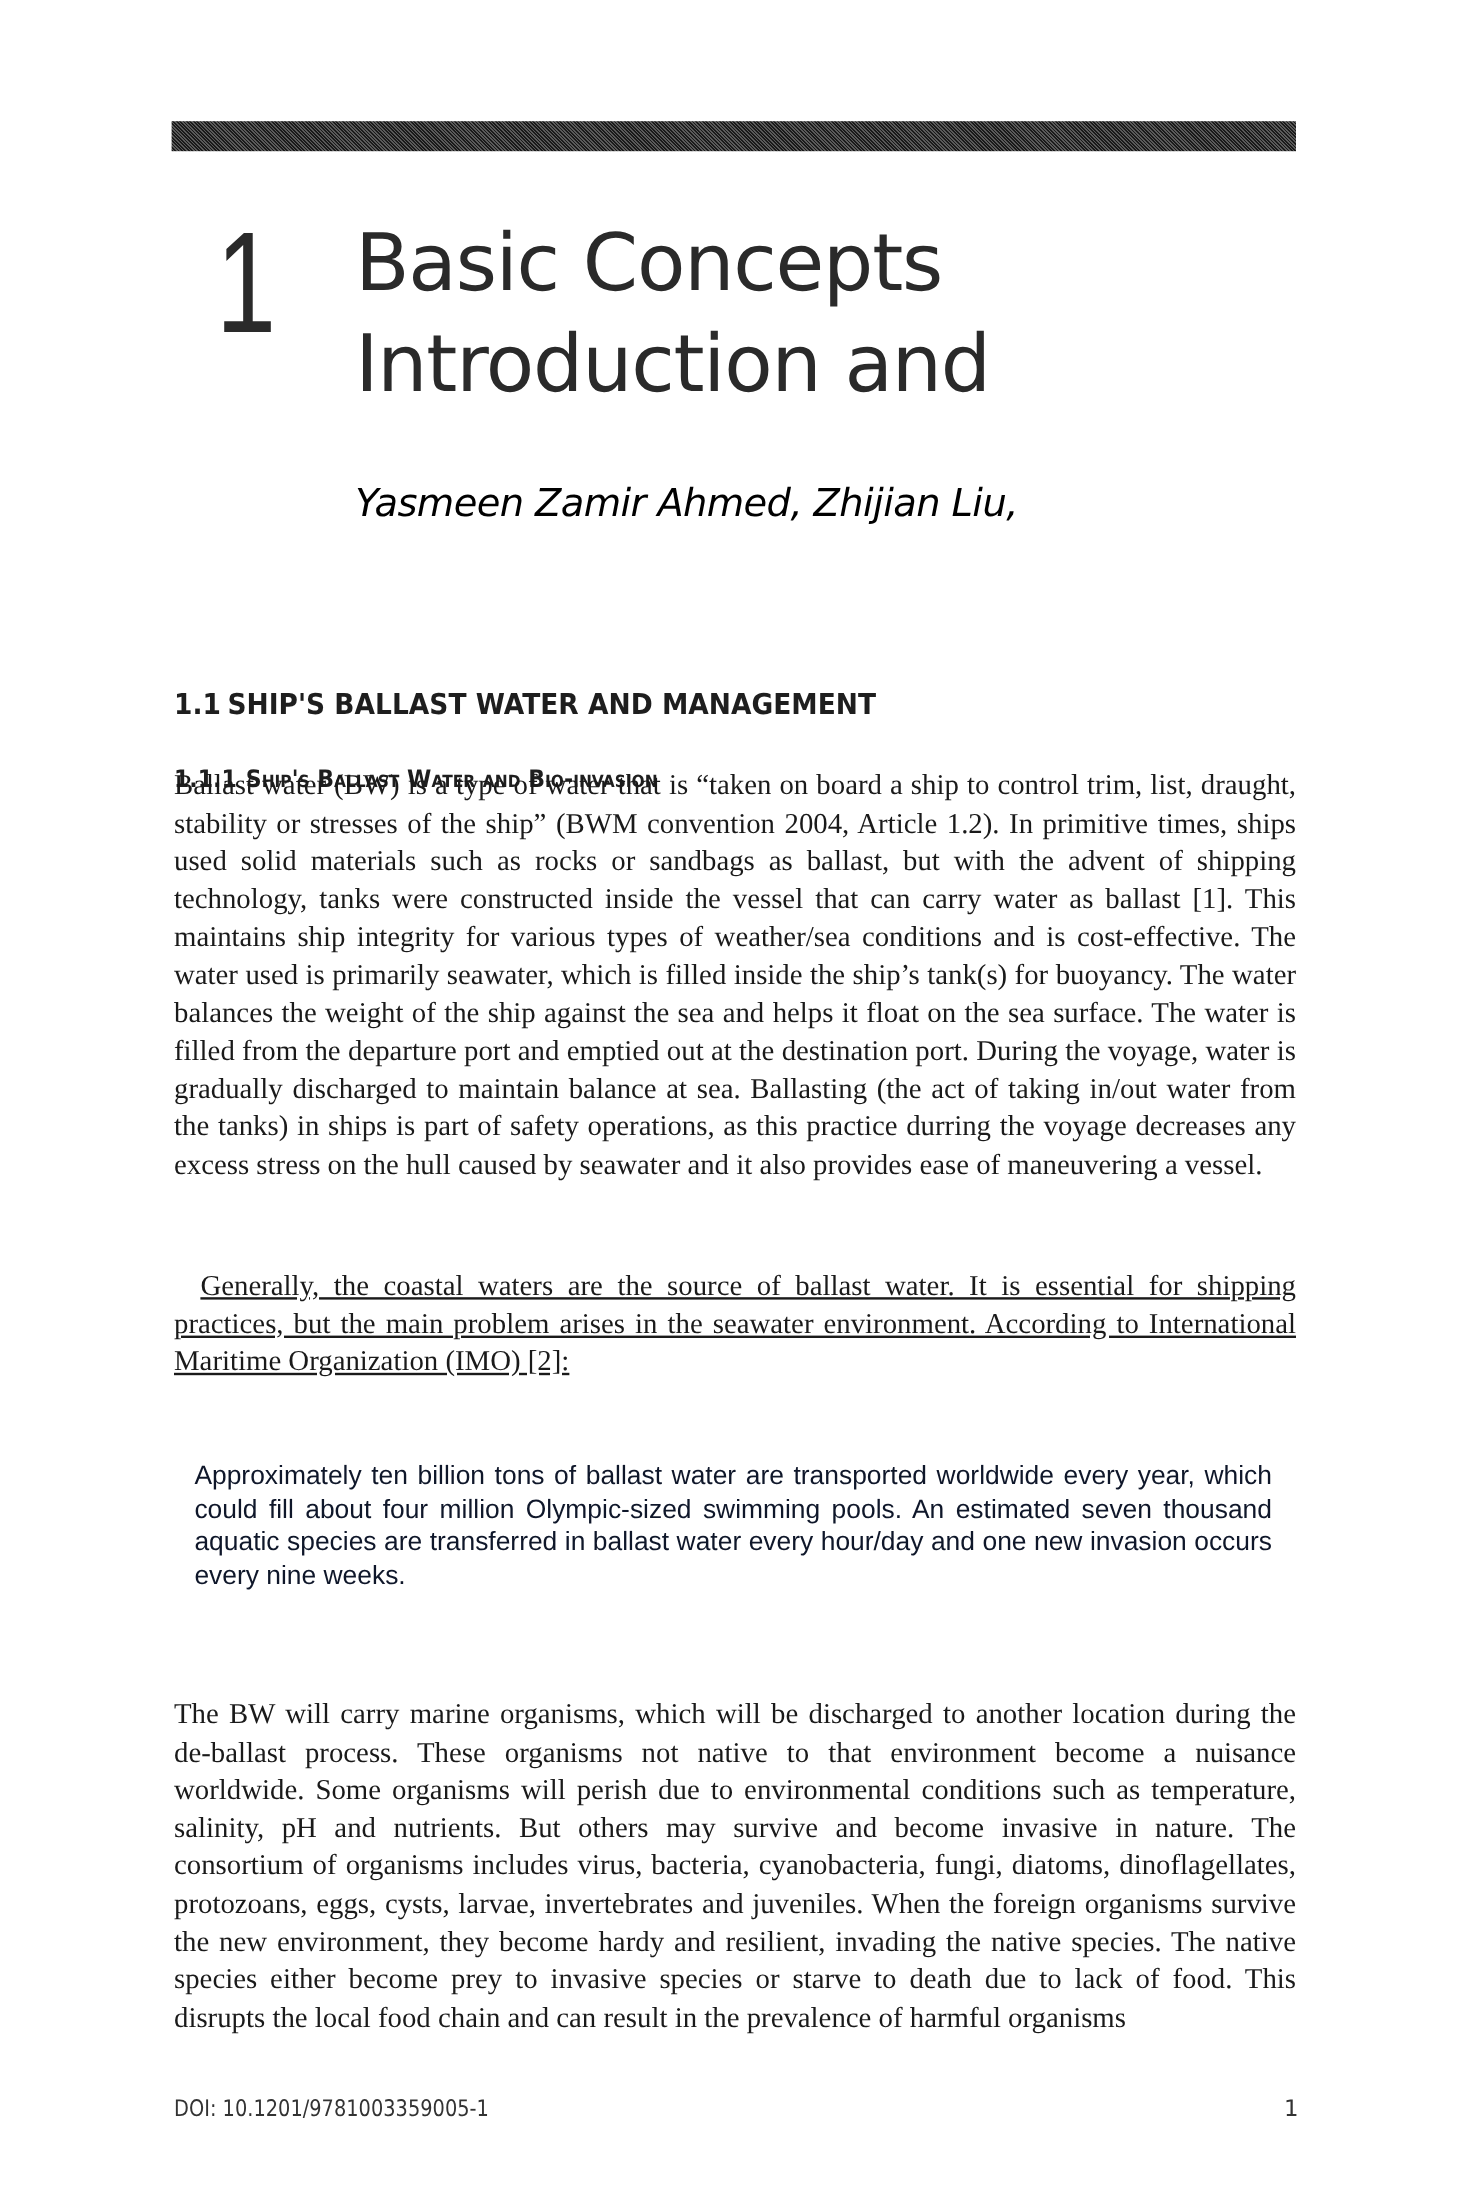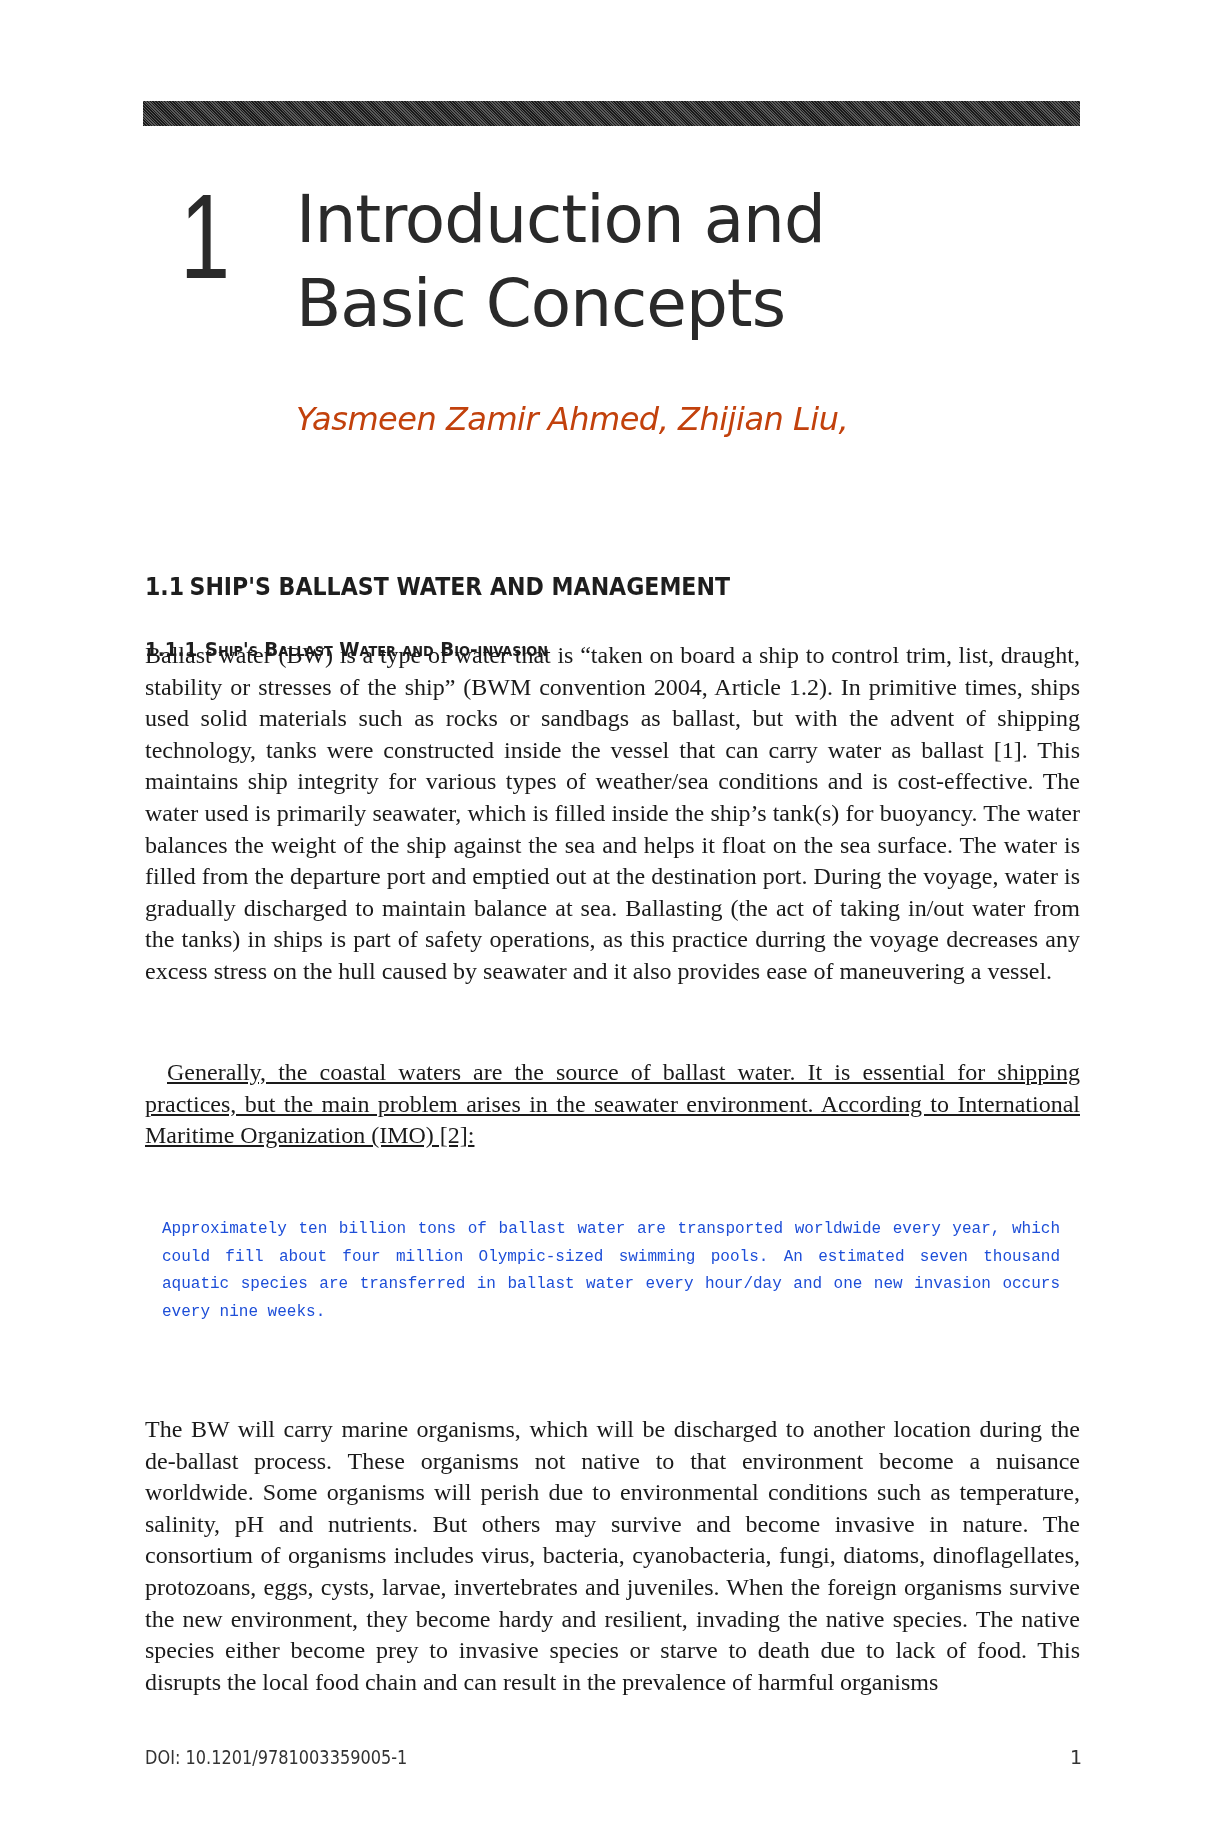--- a/index.html
+++ b/index.html
@@ -53,21 +53,21 @@
     }
     .chapter-title span { display: block; }
     .authors {
       position: absolute;
       left: 296px;
       top: 395px;
       font-family: "DejaVu Sans", sans-serif;
       font-style: italic;
       font-size: 32px;
       line-height: 48px;
-      color: #c2410c;
+      color: #000000;
       font-weight: 300;
       letter-spacing: -0.5px;
     }
     .authors span { display: block; }
     .h1 {
       position: absolute;
       left: 145px;
       top: 553px;
       font-family: "DejaVu Sans", sans-serif;
       font-size: 24px;
@@ -104,24 +104,24 @@
       margin: 0;
       hyphens: manual;
     }
     .p1 { top: 640px; }
     .p2 { top: 1057px; text-indent: 22px; text-decoration: underline; }
     .blockquote {
       position: absolute;
       left: 162px;
       width: 898px;
       top: 1216px;
-      font-family: Liberation Mono, monospace;
-      font-size: 16px;
+      font-family: Liberation Sans, sans-serif;
+      font-size: 22px;
       line-height: 27.6px;
-      color: #1d4ed8;
+      color: #0f172a;
       text-align: justify;
       margin: 0;
     }
     .p3 { top: 1414px; }
     .footer-doi {
       position: absolute;
       left: 145px;
       top: 1746px;
       font-family: "DejaVu Sans", sans-serif;
       font-size: 19px;
@@ -141,22 +141,22 @@
 </head>
 <body>
 
 <div class="page">
 
   <div class="header-rule"></div>
 
   <div class="chapter-number">1</div>
 
   <h1 class="chapter-title">
+    <span>Basic Concepts</span>
     <span>Introduction and</span>
-    <span>Basic Concepts</span>
   </h1>
 
   <div class="authors">
     <span>Yasmeen Zamir Ahmed, Zhijian Liu,</span>
   </div>
 
   <h2 class="h1">
     <span class="num">1.1</span>
     <span>SHIP'S BALLAST WATER AND MANAGEMENT</span>
   </h2>

